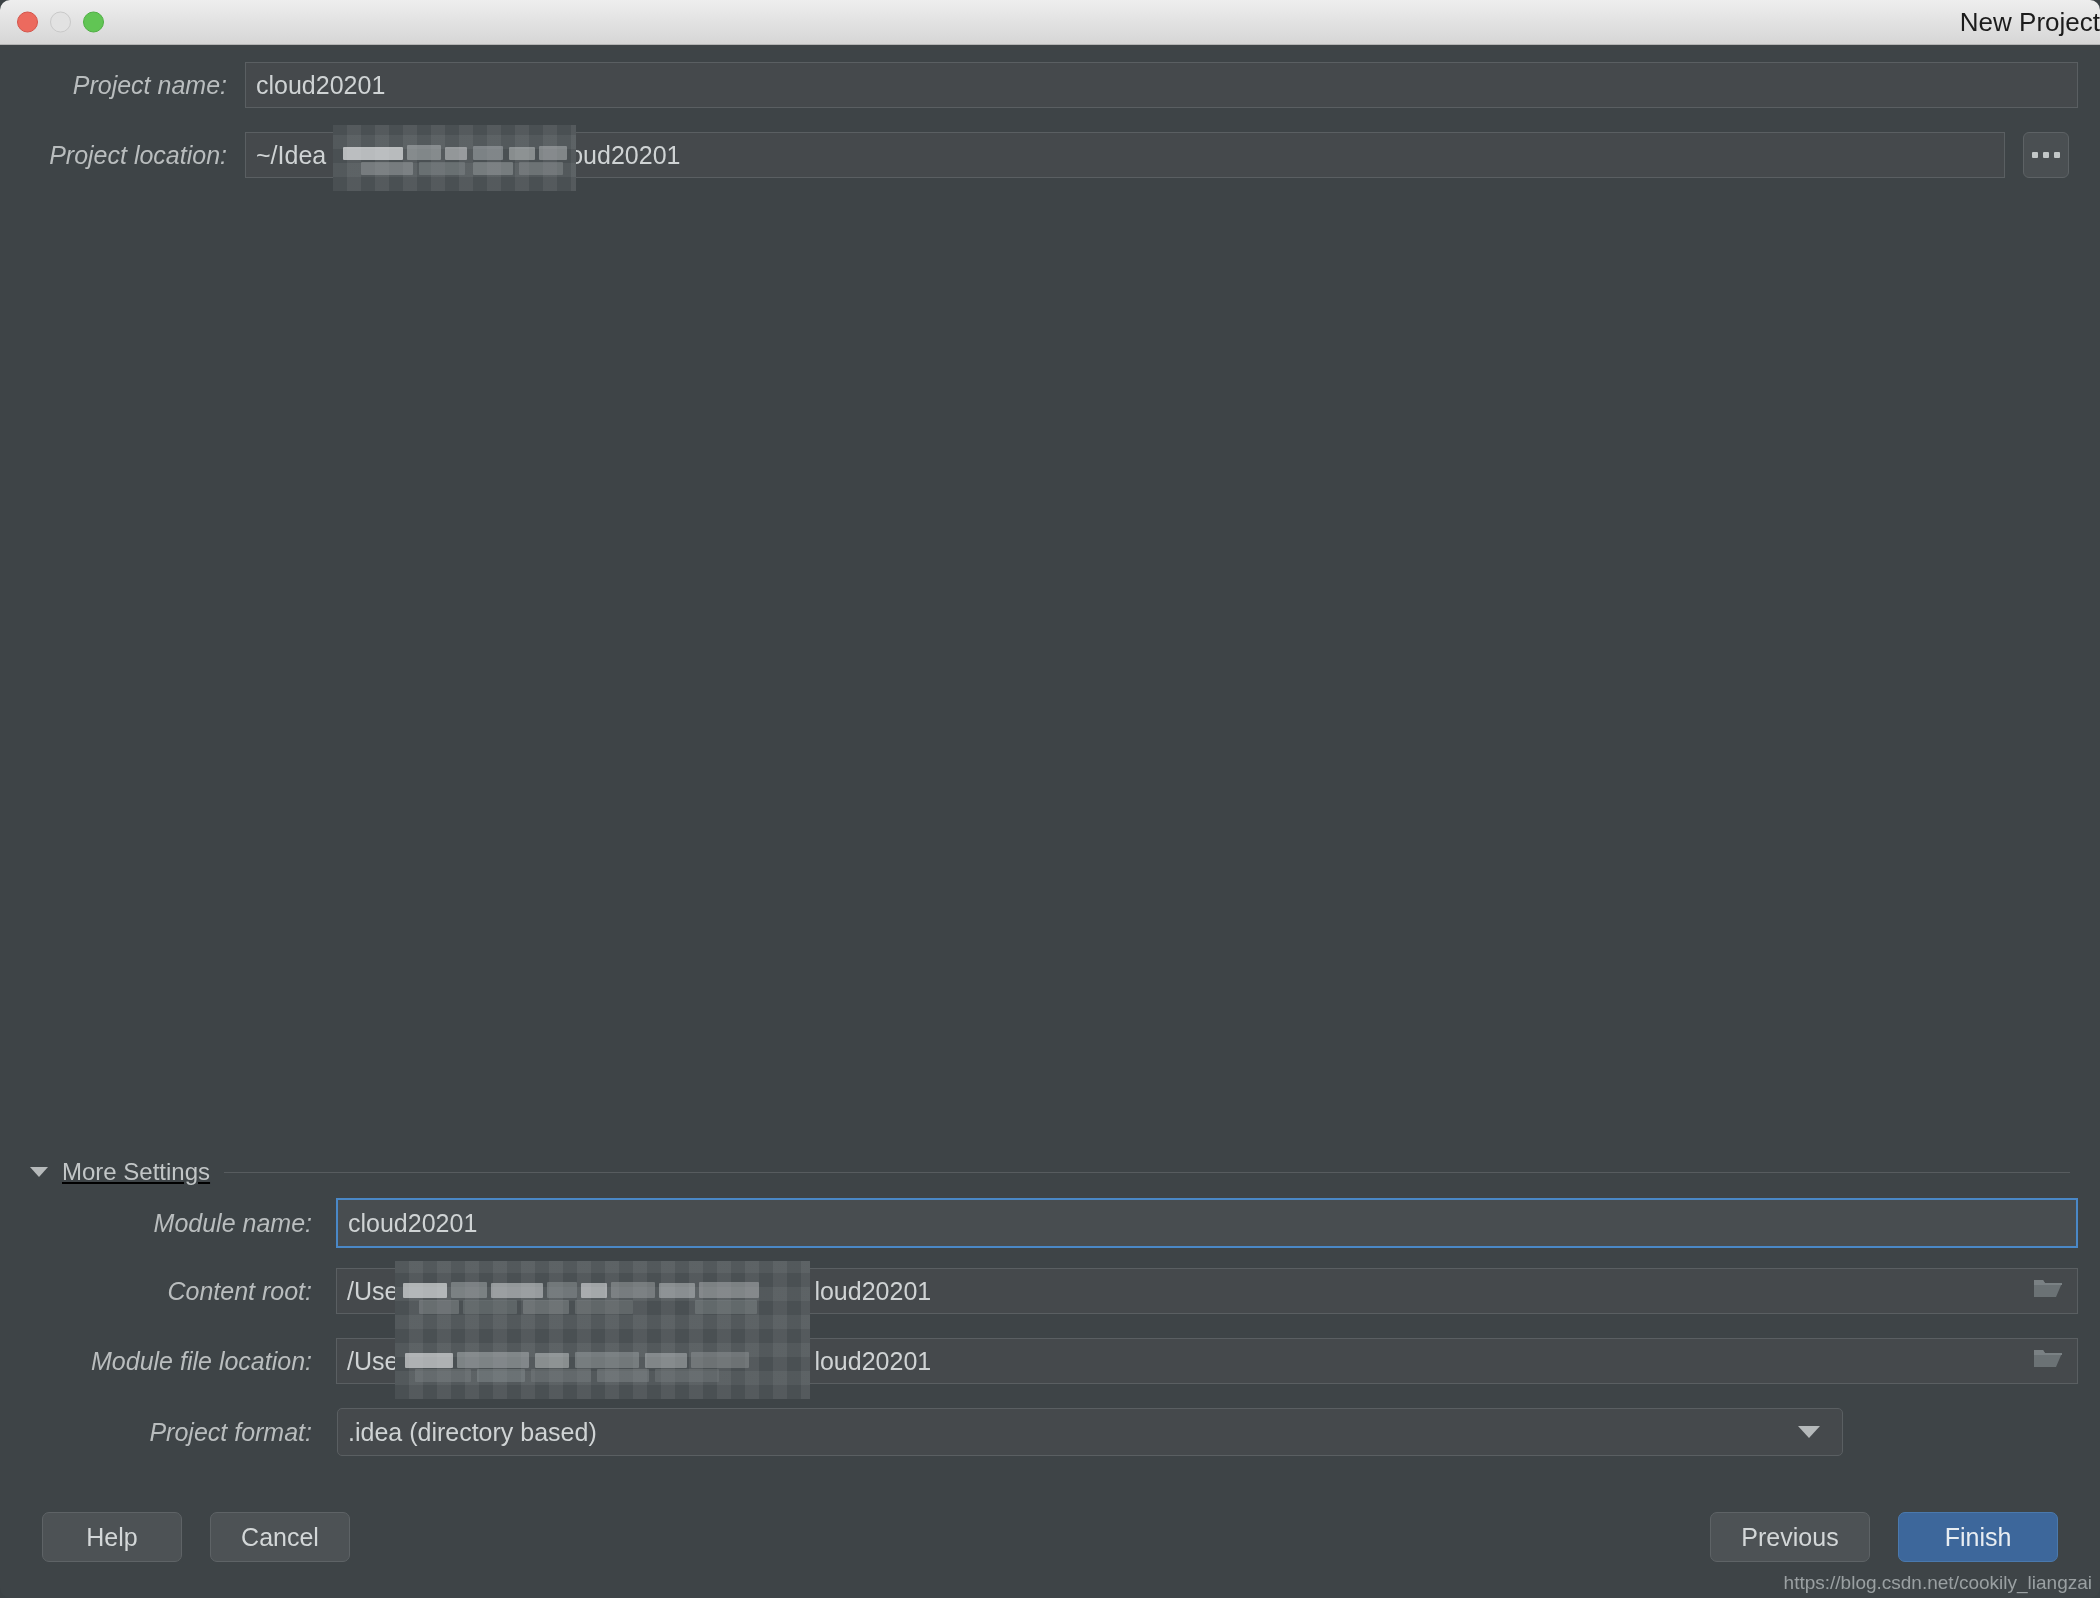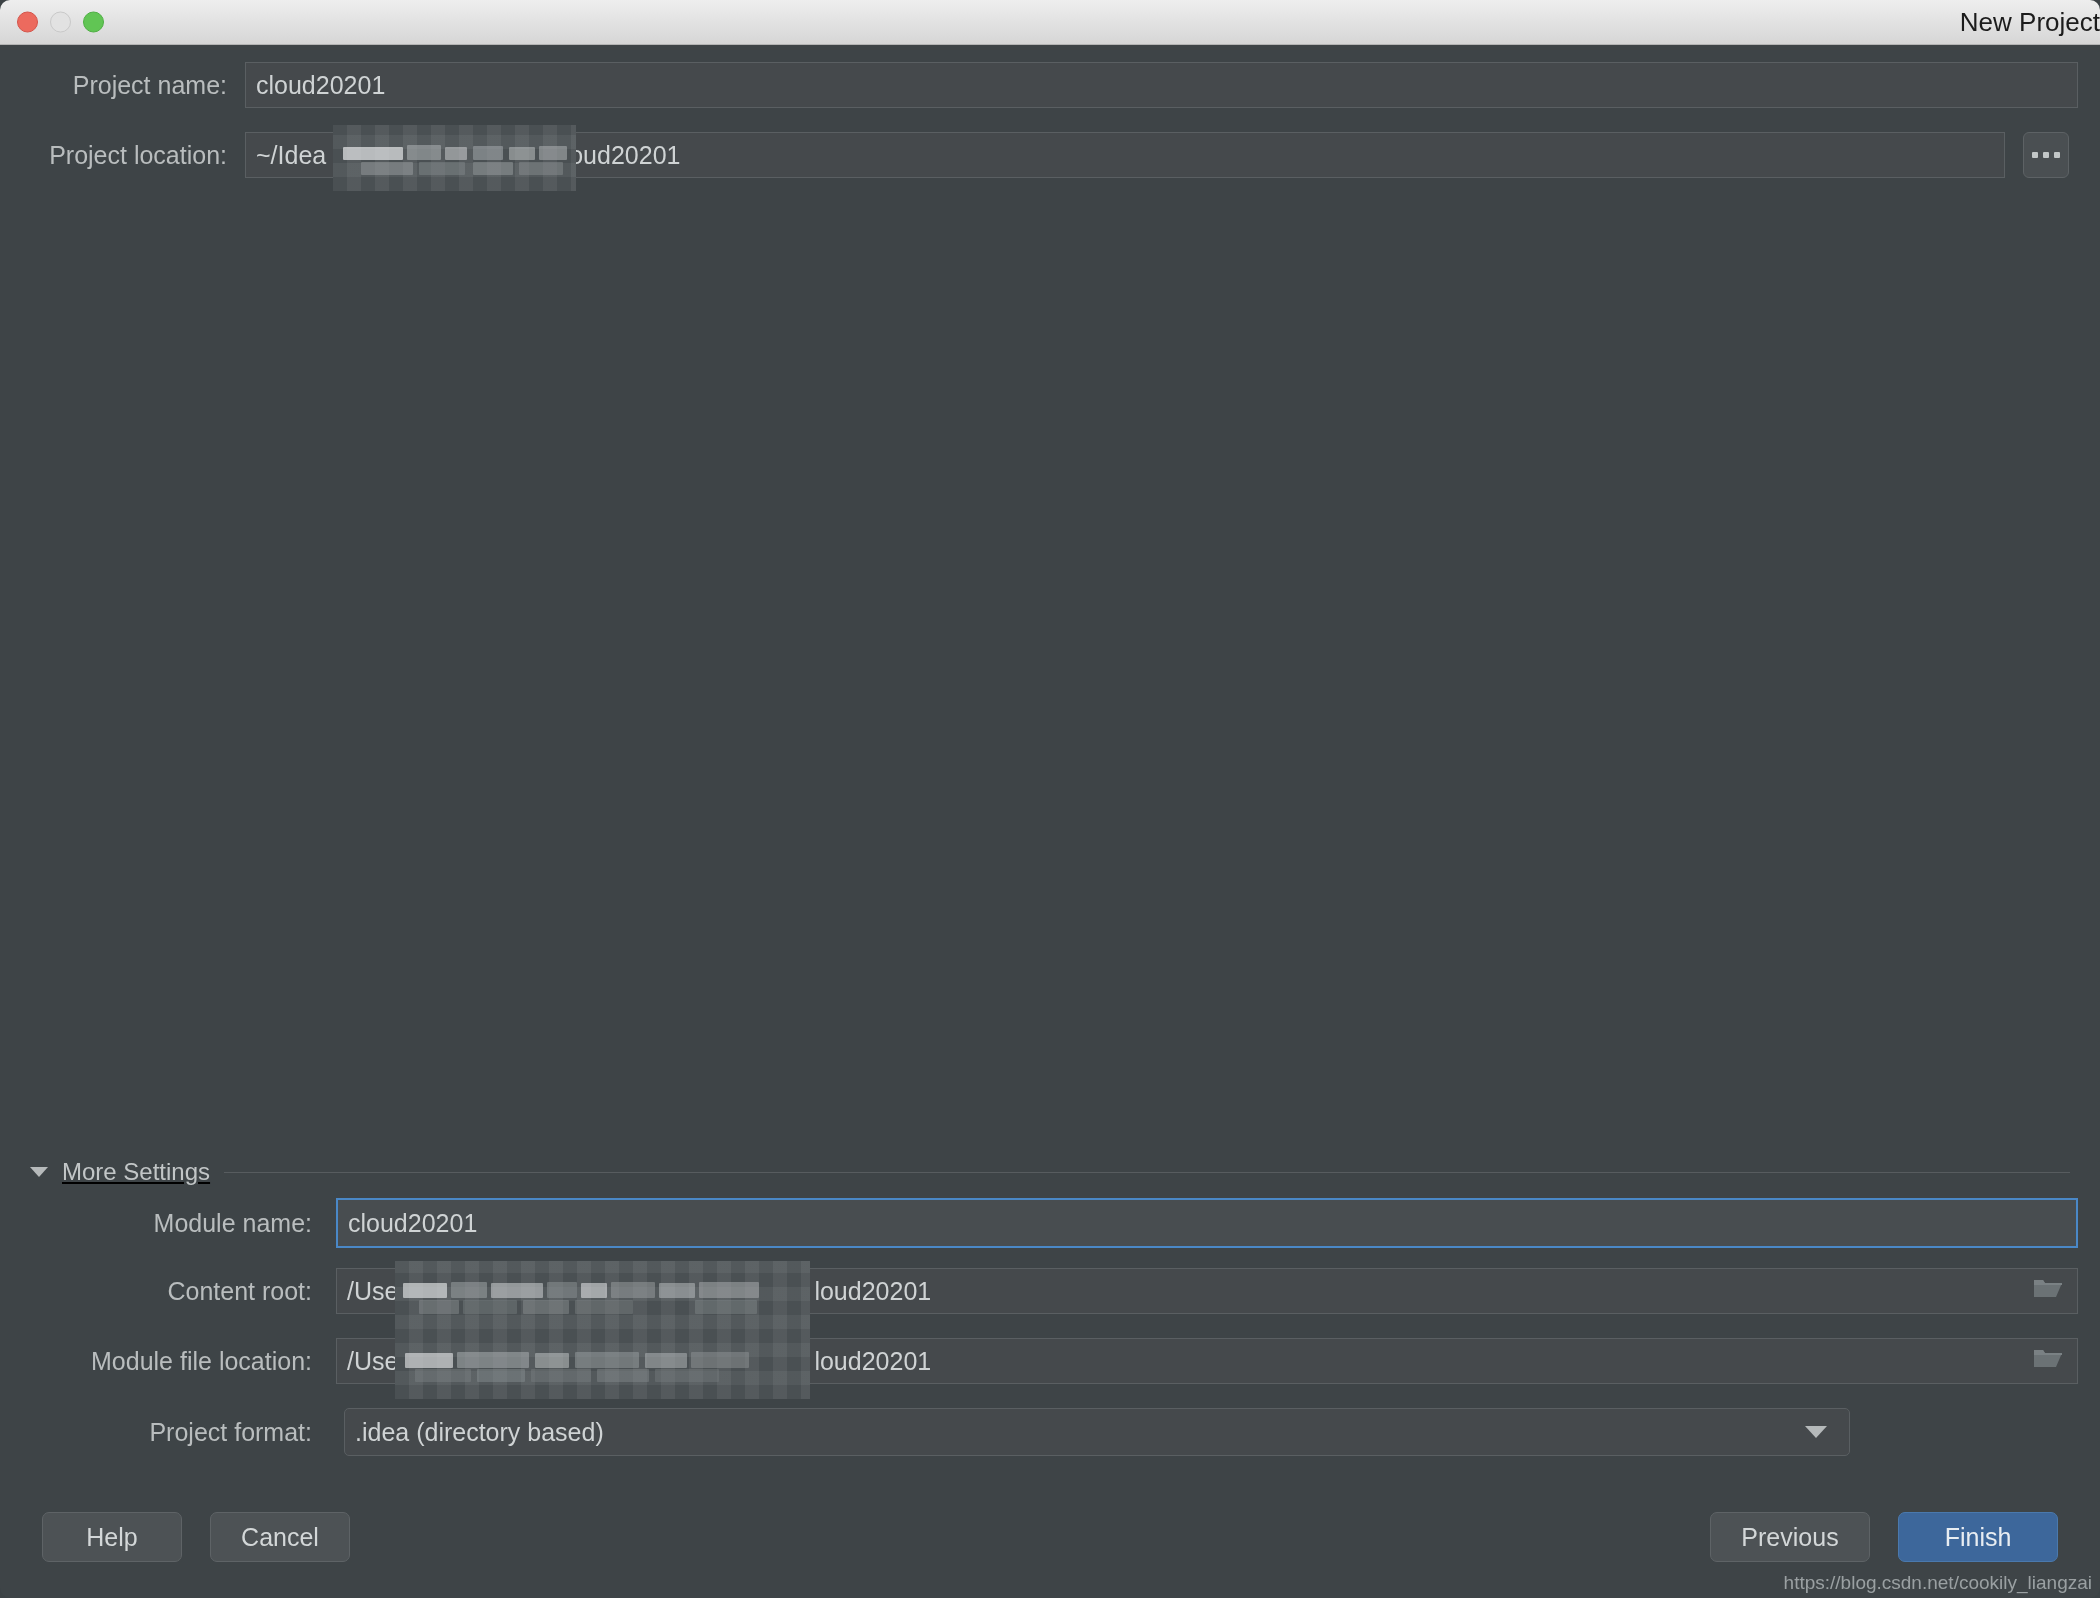--- a/index.html
+++ b/index.html
@@ -57,20 +57,21 @@
   .row {
     position: absolute;
     display: flex;
     align-items: center;
   }
   .lbl {
     color: #b9bdbe;
     font-size: 25px;
     white-space: nowrap;
     font-family: "Liberation Sans", sans-serif;
+    font-style: italic;
   }
   .lbl.right { text-align: right; }
 
   .field {
     position: relative;
     background: #45494c;
     border: 1px solid #5a5f62;
     height: 46px;
     display: flex;
     align-items: center;
@@ -326,21 +327,21 @@
     <span class="blk" style="left:296px; top:91px; width:58px;  height:16px; background:#8f9496; opacity:.5;"></span>
     <span class="blk" style="left:20px;  top:108px; width:56px; height:13px; background:#81878a; opacity:.4;"></span>
     <span class="blk" style="left:82px;  top:108px; width:48px; height:13px; background:#92989a; opacity:.4;"></span>
     <span class="blk" style="left:136px; top:108px; width:60px; height:13px; background:#7d8385; opacity:.4;"></span>
     <span class="blk" style="left:202px; top:108px; width:52px; height:13px; background:#8b9193; opacity:.4;"></span>
     <span class="blk" style="left:260px; top:108px; width:64px; height:13px; background:#7a8082; opacity:.4;"></span>
   </div>
 
   <div class="row" style="left:22px; top:1408px; width:2056px;">
     <div class="lbl right" style="width:290px;">Project format:</div>
-    <div class="combo" style="margin-left:32px; width:1506px;">
+    <div class="combo" style="margin-left:25px; width:1506px;">
       <span class="txt">.idea (directory based)</span>
       <span class="combo-arrow"></span>
     </div>
   </div>
 
   <div class="row" style="left:42px; top:1512px; gap:28px;">
     <div class="btn">Help</div>
     <div class="btn">Cancel</div>
   </div>
 

